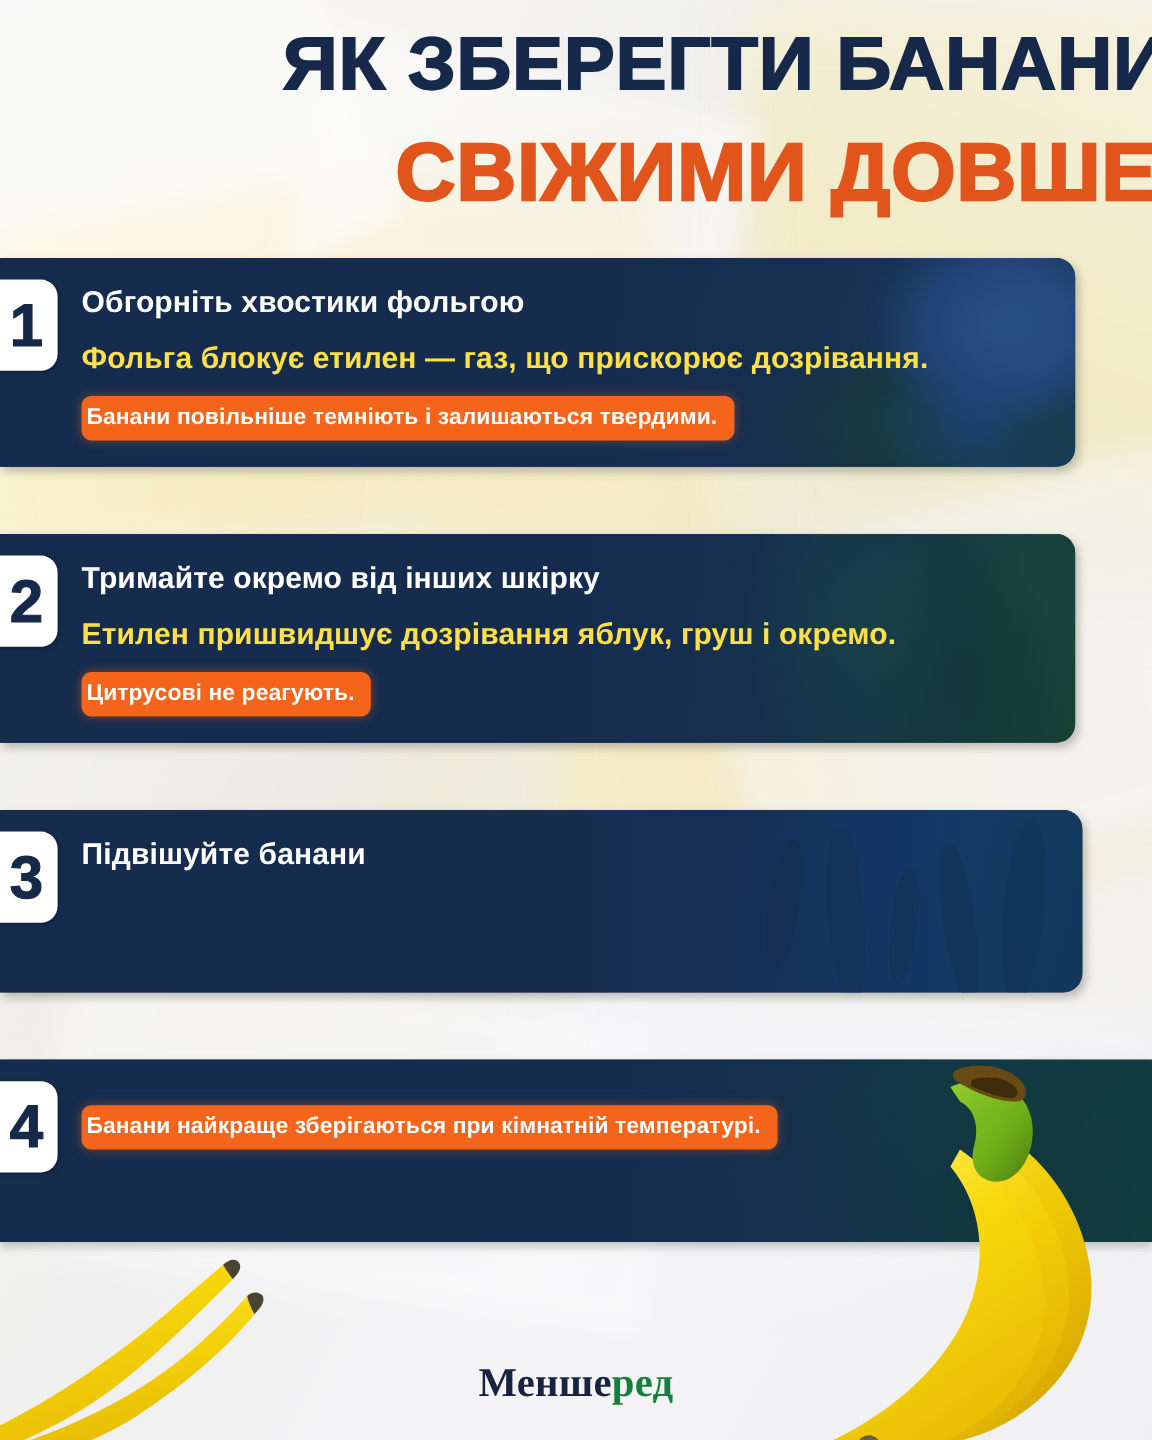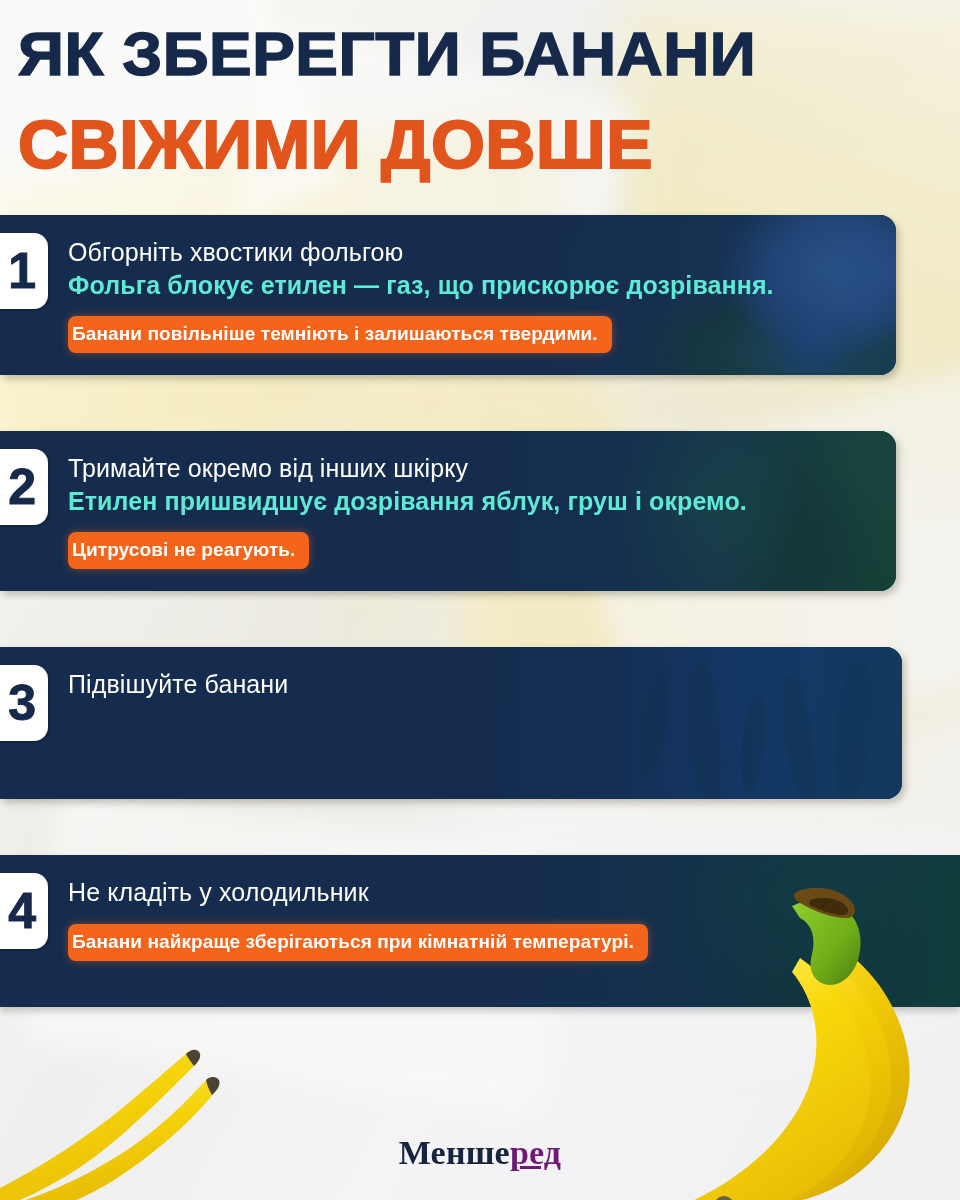--- a/index.html
+++ b/index.html
@@ -53,21 +53,21 @@
   .f2 { left:250px; top:60px; width:360px; height:240px; background:#fdfdfd; opacity:.5;
         transform:rotate(14deg); filter:blur(10px); }
   .f3 { left:600px; top:420px; width:420px; height:300px; background:#f7f7f8; opacity:.55;
         transform:rotate(-16deg); filter:blur(12px); }
   .f4 { left:40px; top:820px; width:520px; height:260px; background:#fbfbfc; opacity:.6;
         transform:rotate(8deg); filter:blur(12px); }
   .f5 { left:520px; top:760px; width:520px; height:300px; background:#f4f4f6; opacity:.5;
         transform:rotate(-10deg); filter:blur(14px); }
 
   
-  .header { position:relative; z-index:3; padding:24px 14px 0 18px; }
+  .header { position:relative; z-index:3; padding:24px 14px 0 18px;text-align:right; }
   .title-line-1 {
     font-size:62px; line-height:.98; font-weight:700; letter-spacing:.5px;
     color:#16294a;
     -webkit-text-stroke:1.5px #16294a;
     white-space:nowrap;
     transform:scaleX(1.03); transform-origin:left center;
   }
   .title-line-2 {
     margin-top:26px;
     font-size:68px; line-height:.98; font-weight:700; letter-spacing:.5px;
@@ -139,26 +139,26 @@
     padding-right:12px;
     box-shadow:1px 1px 3px rgba(0,0,0,.25);
   }
   .badge span {
     font-size:50px; font-weight:700; color:#16294a; line-height:1;
     -webkit-text-stroke:1px #16294a;
   }
 
   .card-body { padding-left:68px; padding-right:24px; }
   .c-title {
-    color:#ffffff; font-size:25px; font-weight:400; line-height:1.22;
+    color:#ffffff; font-size:25px; font-weight:700; line-height:1.22;
     letter-spacing:.1px; white-space:nowrap;
   }
   .c-desc {
-    color:#5eead4; font-size:25px; font-weight:700; line-height:1.22;
-    letter-spacing:.1px; margin-top:2px; white-space:nowrap;
+    color:#fde047; font-size:25px; font-weight:700; line-height:1.22;
+    letter-spacing:.1px; margin-top:16px; white-space:nowrap;
   }
   .pill {
     display:inline-block; margin-top:16px;
     background:#f4651b; color:#ffffff;
     font-size:19px; font-weight:700; letter-spacing:.1px;
     padding:7px 14px 8px 4px;
     border-radius:8px;
     box-shadow:0 0 10px rgba(244,101,27,.45);
     white-space:nowrap;
   }
@@ -167,21 +167,21 @@
   .banana-left { position:absolute; left:-10px; bottom:-16px; width:350px; height:180px; z-index:4; }
   .banana-right { position:absolute; right:-12px; bottom:-18px; width:330px; height:330px; z-index:4; }
 
   
   .footer {
     position:absolute; left:0; right:0; bottom:28px; z-index:6;
     text-align:center;
   }
   .logo { font-family:"Liberation Serif", serif; font-size:34px; font-weight:700; letter-spacing:.2px; }
   .logo .a { color:#18243f; }
-  .logo .b { color:#701a75;text-decoration:underline; }
+  .logo .b { color:#15803d; }
 </style>
 </head>
 <body>
 
 <div class="bg">
   <div class="bg-base"></div>
   <div class="bg-blob-a"></div>
   <div class="bg-blob-b"></div>
   <div class="bg-blob-c"></div>
   <div class="bg-blob-d"></div>
@@ -245,21 +245,20 @@
     </div>
   </article>
 
   <article class="card card-4 full">
     <div class="photo ph4"></div>
     <div class="card-inner">
       <div class="badge">
         <span>4</span>
       </div>
       <div class="card-body">
-        <div class="c-title">Не кладіть у холодильник</div>
         <div class="pill">Банани найкраще зберігаються при кімнатній температурі.</div>
       </div>
     </div>
   </article>
 
 </section>
 
 <svg class="banana-left" viewBox="0 0 350 180">
   <defs>
     <linearGradient id="gL1" x1="0" y1="0" x2="0.4" y2="1">

